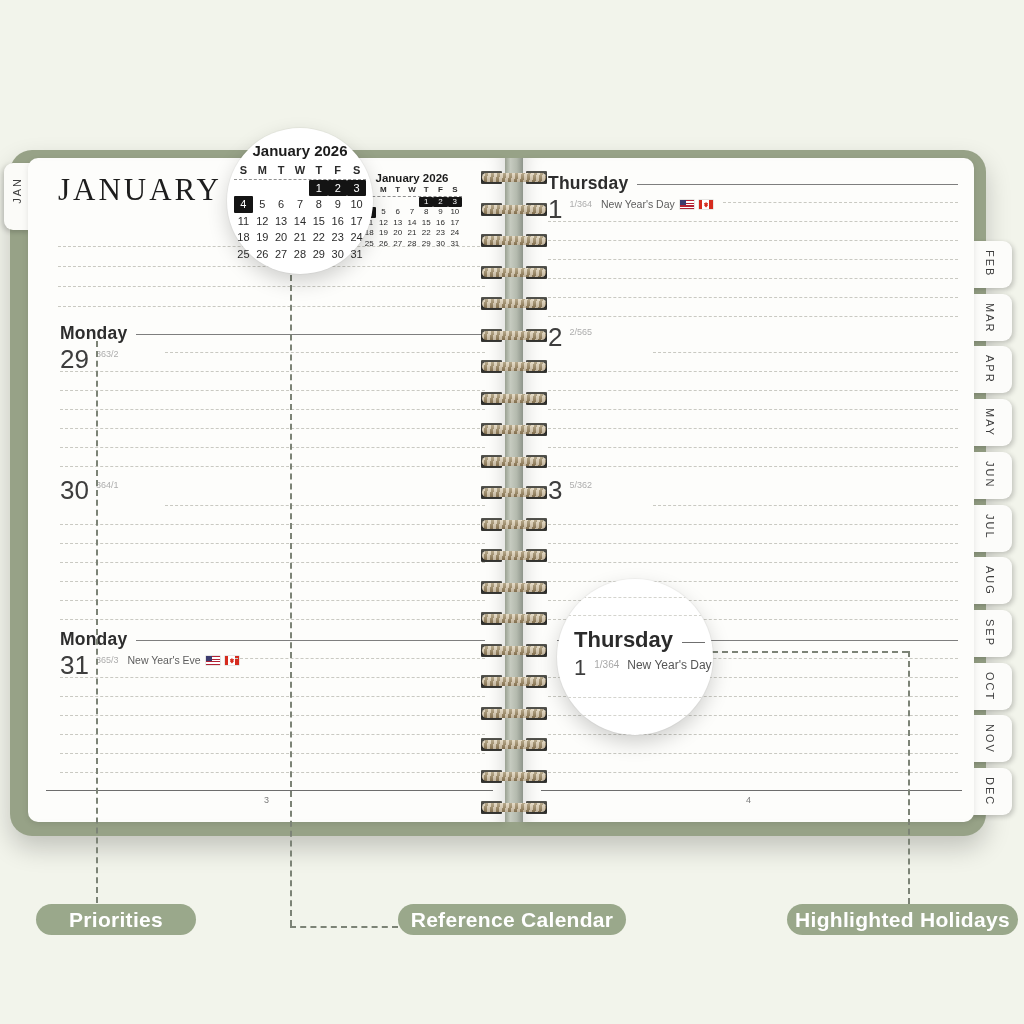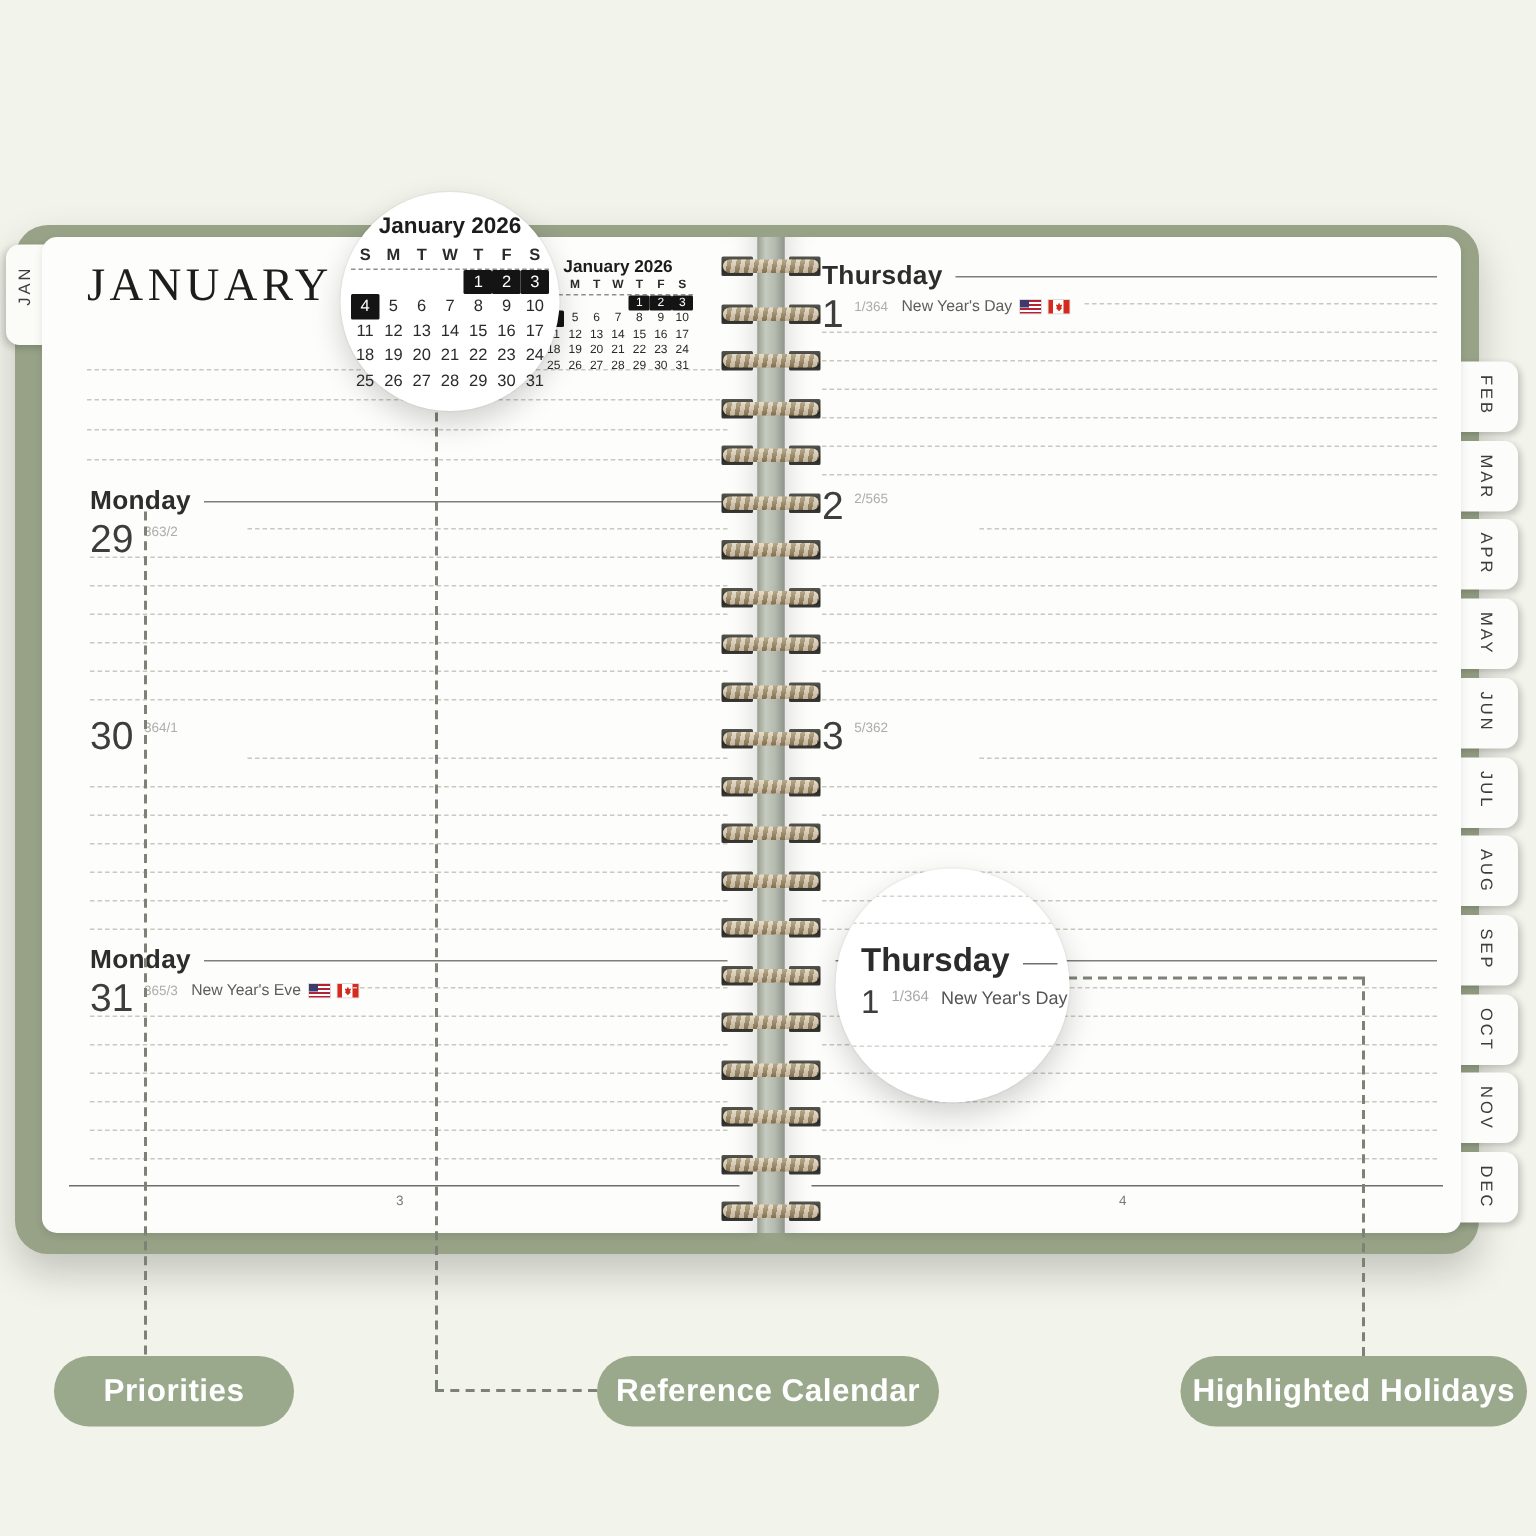--- a/index.html
+++ b/index.html
@@ -92,21 +92,21 @@
   .tc-name{font-size:22px;font-weight:bold;color:#2b2b2b;white-space:nowrap;}
   .tc-rule{flex:1;border-top:1.8px solid #6f6f6f;margin-left:9px;margin-top:4px;}
   .tc-sub{display:flex;align-items:flex-start;height:28px;margin-top:3px;}
   .tc-date{font-size:22px;line-height:24px;color:#3d3d3d;}
   .tc-counter{font-size:10px;color:#a8a8a8;margin-left:8px;margin-top:3px;}
   .tc-holiday{font-size:12px;color:#555;margin-left:8px;margin-top:2px;white-space:nowrap;}
   .tc-wline{position:absolute;left:6px;right:6px;border-top:1.3px dashed #d4d4ce;}
   
   .dash-v{position:absolute;width:0;border-left:2.5px dashed #7c8376;z-index:25;}
   .dash-h{position:absolute;height:0;border-top:2.5px dashed #7c8376;z-index:25;}
-  .pill{position:absolute;top:904px;height:47px;border-radius:24px;background:#9aa88b;color:#fff;
+  .pill{position:absolute;top:904px;height:31px;border-radius:24px;background:#9aa88b;color:#fff;
     font-weight:bold;font-size:21px;letter-spacing:.3px;display:flex;align-items:center;justify-content:center;
     z-index:50;}
   #pill-priorities{left:36px;width:160px;}
   #pill-reference{left:398px;width:228px;}
   #pill-highlight{left:787px;width:231px;}
 </style>
 </head>
 <body>
 
 <div class="stage" style="background: rgb(242, 244, 235);">

